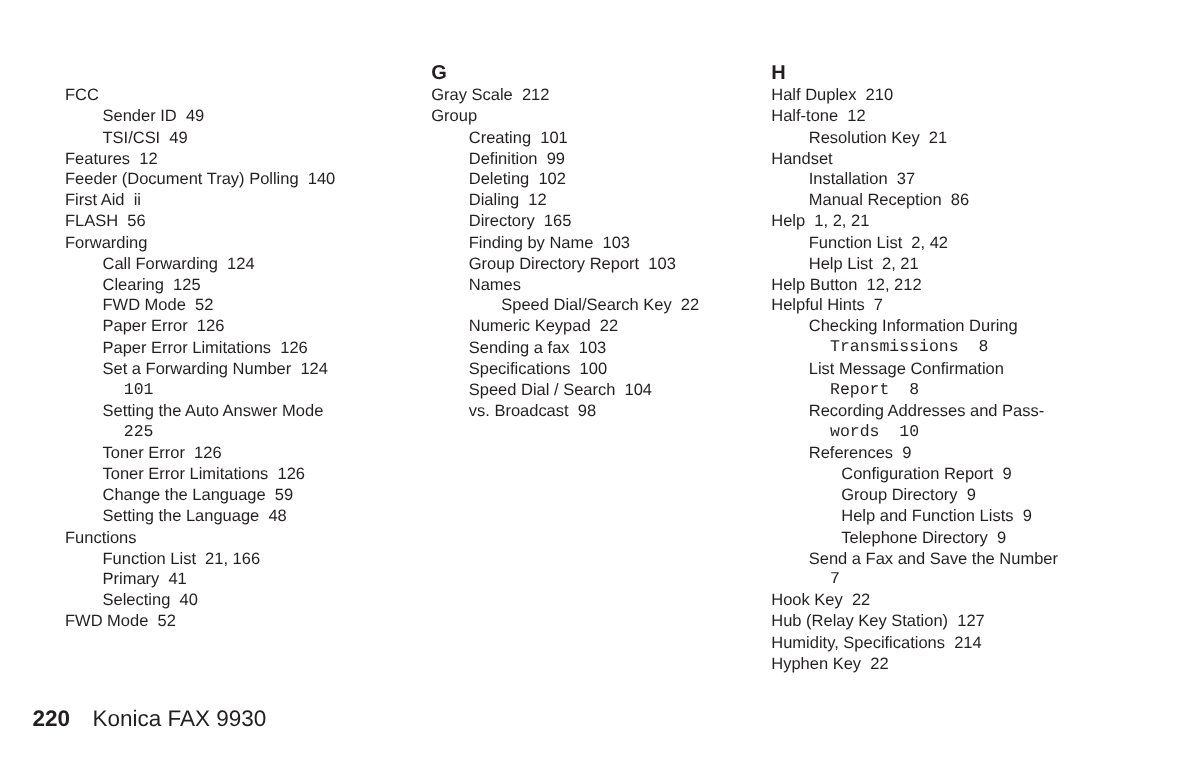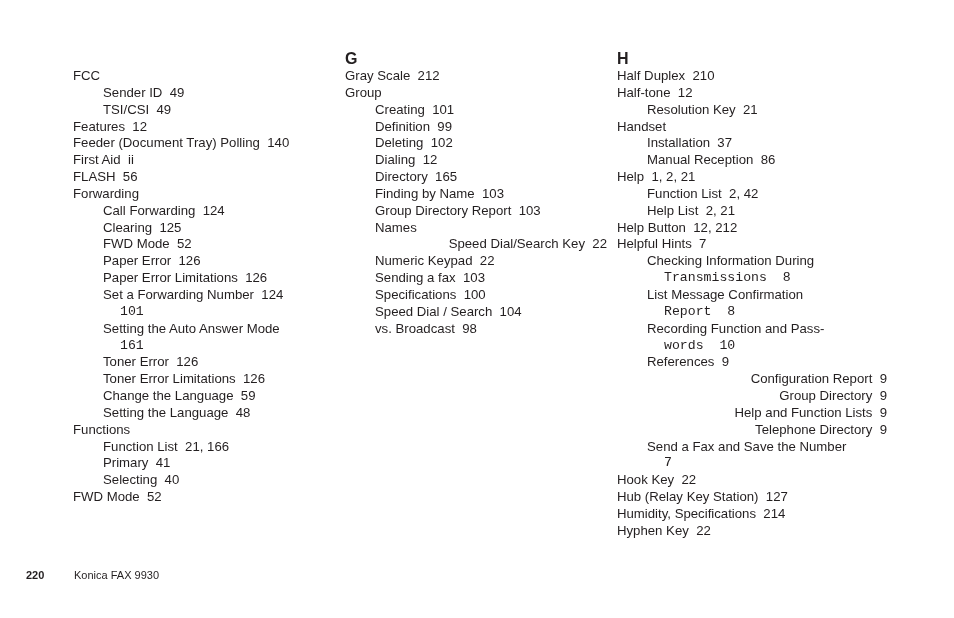--- a/index.html
+++ b/index.html
@@ -26,21 +26,21 @@
   .columns {
     position: absolute;
     left: 0;
     top: 50px;
     width: 954px;
   }
   .column {
     position: absolute;
     top: 0;
   }
-  #col-0 { left: 73px;  width: 262px; }
+  #col-0 { left: 52px;  width: 262px; }
   #col-1 { left: 345px; width: 262px; }
   #col-2 { left: 617px; width: 270px; }
 
   .section-letter {
     font-size: 16px;
     font-weight: bold;
     line-height: 18px;
     margin: 0 0 0 0;
     letter-spacing: 0.2px;
     color: #231f20;
@@ -57,33 +57,33 @@
   .entry {
     font-size: 13.2px;
     line-height: 16.85px;
     color: #231f20;
     white-space: pre-wrap;
     text-indent: 0;
   }
   
   .lvl0 { padding-left: 0px;  }
   .lvl1 { padding-left: 30px; }
-  .lvl2 { padding-left: 56px; text-align: right; }
+  .lvl2 { padding-left: 56px; }
   .cont {
     display: block;
   }
   .lvl1 > .cont { padding-left: 17px; font-family: Liberation Mono, monospace; }
 
   .footer {
     position: absolute;
     left: 26px;
     top: 567px;
     width: 400px;
     height: 20px;
-    font-size: 11px;
+    font-size: 18px;
     line-height: 16px;
     color: #231f20;
   }
   .footer-page-number {
     font-weight: bold;
     display: inline-block;
     min-width: 48px;
   }
   .footer-title {
     display: inline-block;
@@ -105,21 +105,21 @@
           <div class="entry lvl0"><span>First Aid  ii</span></div>
           <div class="entry lvl0"><span>FLASH  56</span></div>
           <div class="entry lvl0"><span>Forwarding</span></div>
           <div class="entry lvl1"><span>Call Forwarding  124</span></div>
           <div class="entry lvl1"><span>Clearing  125</span></div>
           <div class="entry lvl1"><span>FWD Mode  52</span></div>
           <div class="entry lvl1"><span>Paper Error  126</span></div>
           <div class="entry lvl1"><span>Paper Error Limitations  126</span></div>
           <div class="entry lvl1"><span>Set a Forwarding Number  124</span></div>
           <div class="entry lvl1"><span class="cont">101</span></div>
-          <div class="entry lvl1"><span>Setting the Auto Answer Mode</span><span class="cont">161</span></div>
+          <div class="entry lvl1"><span>Setting the Auto Answer Mode</span><span class="cont">225</span></div>
           <div class="entry lvl1"><span>Toner Error  126</span></div>
           <div class="entry lvl1"><span>Toner Error Limitations  126</span></div>
           <div class="entry lvl1"><span>Change the Language  59</span></div>
           <div class="entry lvl1"><span>Setting the Language  48</span></div>
           <div class="entry lvl0"><span>Functions</span></div>
           <div class="entry lvl1"><span>Function List  21, 166</span></div>
           <div class="entry lvl1"><span>Primary  41</span></div>
           <div class="entry lvl1"><span>Selecting  40</span></div>
           <div class="entry lvl0"><span>FWD Mode  52</span></div>
         </div>
@@ -154,21 +154,21 @@
           <div class="entry lvl0"><span>Handset</span></div>
           <div class="entry lvl1"><span>Installation  37</span></div>
           <div class="entry lvl1"><span>Manual Reception  86</span></div>
           <div class="entry lvl0"><span>Help  1, 2, 21</span></div>
           <div class="entry lvl1"><span>Function List  2, 42</span></div>
           <div class="entry lvl1"><span>Help List  2, 21</span></div>
           <div class="entry lvl0"><span>Help Button  12, 212</span></div>
           <div class="entry lvl0"><span>Helpful Hints  7</span></div>
           <div class="entry lvl1"><span>Checking Information During</span><span class="cont">Transmissions  8</span></div>
           <div class="entry lvl1"><span>List Message Confirmation</span><span class="cont">Report  8</span></div>
-          <div class="entry lvl1"><span>Recording Function and Pass-</span><span class="cont">words  10</span></div>
+          <div class="entry lvl1"><span>Recording Addresses and Pass-</span><span class="cont">words  10</span></div>
           <div class="entry lvl1"><span>References  9</span></div>
           <div class="entry lvl2"><span>Configuration Report  9</span></div>
           <div class="entry lvl2"><span>Group Directory  9</span></div>
           <div class="entry lvl2"><span>Help and Function Lists  9</span></div>
           <div class="entry lvl2"><span>Telephone Directory  9</span></div>
           <div class="entry lvl1"><span>Send a Fax and Save the Number</span><span class="cont">7</span></div>
           <div class="entry lvl0"><span>Hook Key  22</span></div>
           <div class="entry lvl0"><span>Hub (Relay Key Station)  127</span></div>
           <div class="entry lvl0"><span>Humidity, Specifications  214</span></div>
           <div class="entry lvl0"><span>Hyphen Key  22</span></div>

